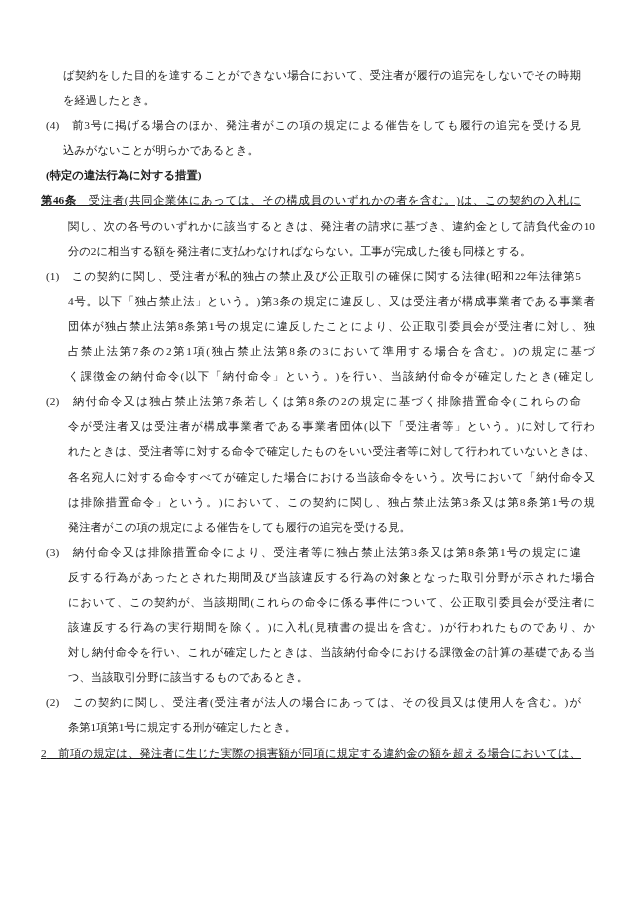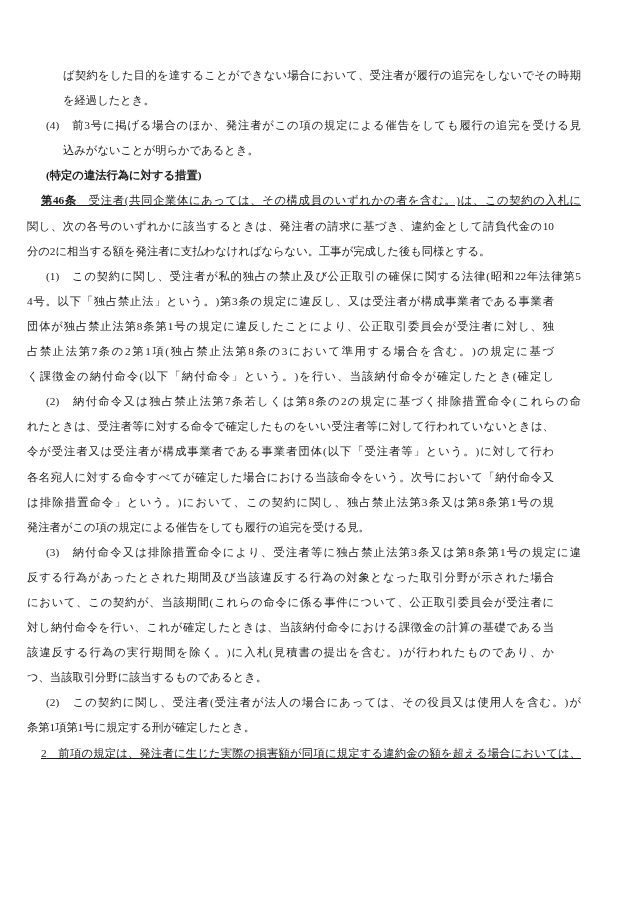--- a/index.html
+++ b/index.html
@@ -34,21 +34,21 @@
     white-space: nowrap;
     overflow: hidden;
   }
   .line.just {
     white-space: normal;
     text-align: justify;
     text-align-last: justify;
   }
   .ind-art  { margin-left: 41px; width: 540px; text-decoration: underline; }
   .ind-item { margin-left: 46px; width: 535px; }
-  .ind-cont { margin-left: 27px; width: 527px; }
+  .ind-cont { margin-left: 68px; width: 527px; }
   .ind-deep { margin-left: 63px; width: 518px; }
   .bold { font-weight: bold; }
 </style>
 </head>
 <body>
 
 <div class="page">
   <div class="doc" style="color: rgb(28, 28, 28);">
       <div class="line ind-deep just"><span>ば契約をした目的を達することができない場合において、受注者が履行の追完をしないでその時期</span></div>
       <div class="line ind-deep"><span>を経過したとき。</span></div>
@@ -57,28 +57,28 @@
       <div class="line ind-item"><span class="bold">(特定の違法行為に対する措置)</span></div>
       <div class="line ind-art just"><span class="bold">第46条</span><span>　受注者(共同企業体にあっては、その構成員のいずれかの者を含む。)は、この契約の入札に</span></div>
       <div class="line ind-cont just"><span>関し、次の各号のいずれかに該当するときは、発注者の請求に基づき、違約金として請負代金の10</span></div>
       <div class="line ind-cont"><span>分の2に相当する額を発注者に支払わなければならない。工事が完成した後も同様とする。</span></div>
       <div class="line ind-item just"><span>(1)　この契約に関し、受注者が私的独占の禁止及び公正取引の確保に関する法律(昭和22年法律第5</span></div>
       <div class="line ind-cont just"><span>4号。以下「独占禁止法」という。)第3条の規定に違反し、又は受注者が構成事業者である事業者</span></div>
       <div class="line ind-cont just"><span>団体が独占禁止法第8条第1号の規定に違反したことにより、公正取引委員会が受注者に対し、独</span></div>
       <div class="line ind-cont just"><span>占禁止法第7条の2第1項(独占禁止法第8条の3において準用する場合を含む。)の規定に基づ</span></div>
       <div class="line ind-cont just"><span>く課徴金の納付命令(以下「納付命令」という。)を行い、当該納付命令が確定したとき(確定し</span></div>
       <div class="line ind-item just"><span>(2)　納付命令又は独占禁止法第7条若しくは第8条の2の規定に基づく排除措置命令(これらの命</span></div>
+      <div class="line ind-cont just"><span>令が受注者又は受注者が構成事業者である事業者団体(以下「受注者等」という。)に対して行わ</span></div>
       <div class="line ind-cont just"><span>れたときは、受注者等に対する命令で確定したものをいい受注者等に対して行われていないときは、</span></div>
-      <div class="line ind-cont just"><span>令が受注者又は受注者が構成事業者である事業者団体(以下「受注者等」という。)に対して行わ</span></div>
       <div class="line ind-cont just"><span>各名宛人に対する命令すべてが確定した場合における当該命令をいう。次号において「納付命令又</span></div>
       <div class="line ind-cont just"><span>は排除措置命令」という。)において、この契約に関し、独占禁止法第3条又は第8条第1号の規</span></div>
       <div class="line ind-cont"><span>発注者がこの項の規定による催告をしても履行の追完を受ける見。</span></div>
       <div class="line ind-item just"><span>(3)　納付命令又は排除措置命令により、受注者等に独占禁止法第3条又は第8条第1号の規定に違</span></div>
       <div class="line ind-cont just"><span>反する行為があったとされた期間及び当該違反する行為の対象となった取引分野が示された場合</span></div>
       <div class="line ind-cont just"><span>において、この契約が、当該期間(これらの命令に係る事件について、公正取引委員会が受注者に</span></div>
+      <div class="line ind-cont just"><span>該違反する行為の実行期間を除く。)に入札(見積書の提出を含む。)が行われたものであり、か</span></div>
       <div class="line ind-cont just"><span>対し納付命令を行い、これが確定したときは、当該納付命令における課徴金の計算の基礎である当</span></div>
-      <div class="line ind-cont just"><span>該違反する行為の実行期間を除く。)に入札(見積書の提出を含む。)が行われたものであり、か</span></div>
       <div class="line ind-cont"><span>つ、当該取引分野に該当するものであるとき。</span></div>
       <div class="line ind-item just"><span>(2)　この契約に関し、受注者(受注者が法人の場合にあっては、その役員又は使用人を含む。)が</span></div>
       <div class="line ind-cont"><span>条第1項第1号に規定する刑が確定したとき。</span></div>
       <div class="line ind-art just"><span>2</span><span>　前項の規定は、発注者に生じた実際の損害額が同項に規定する違約金の額を超える場合においては、</span></div>
     </div>
 </div>
 
 </body></html>

